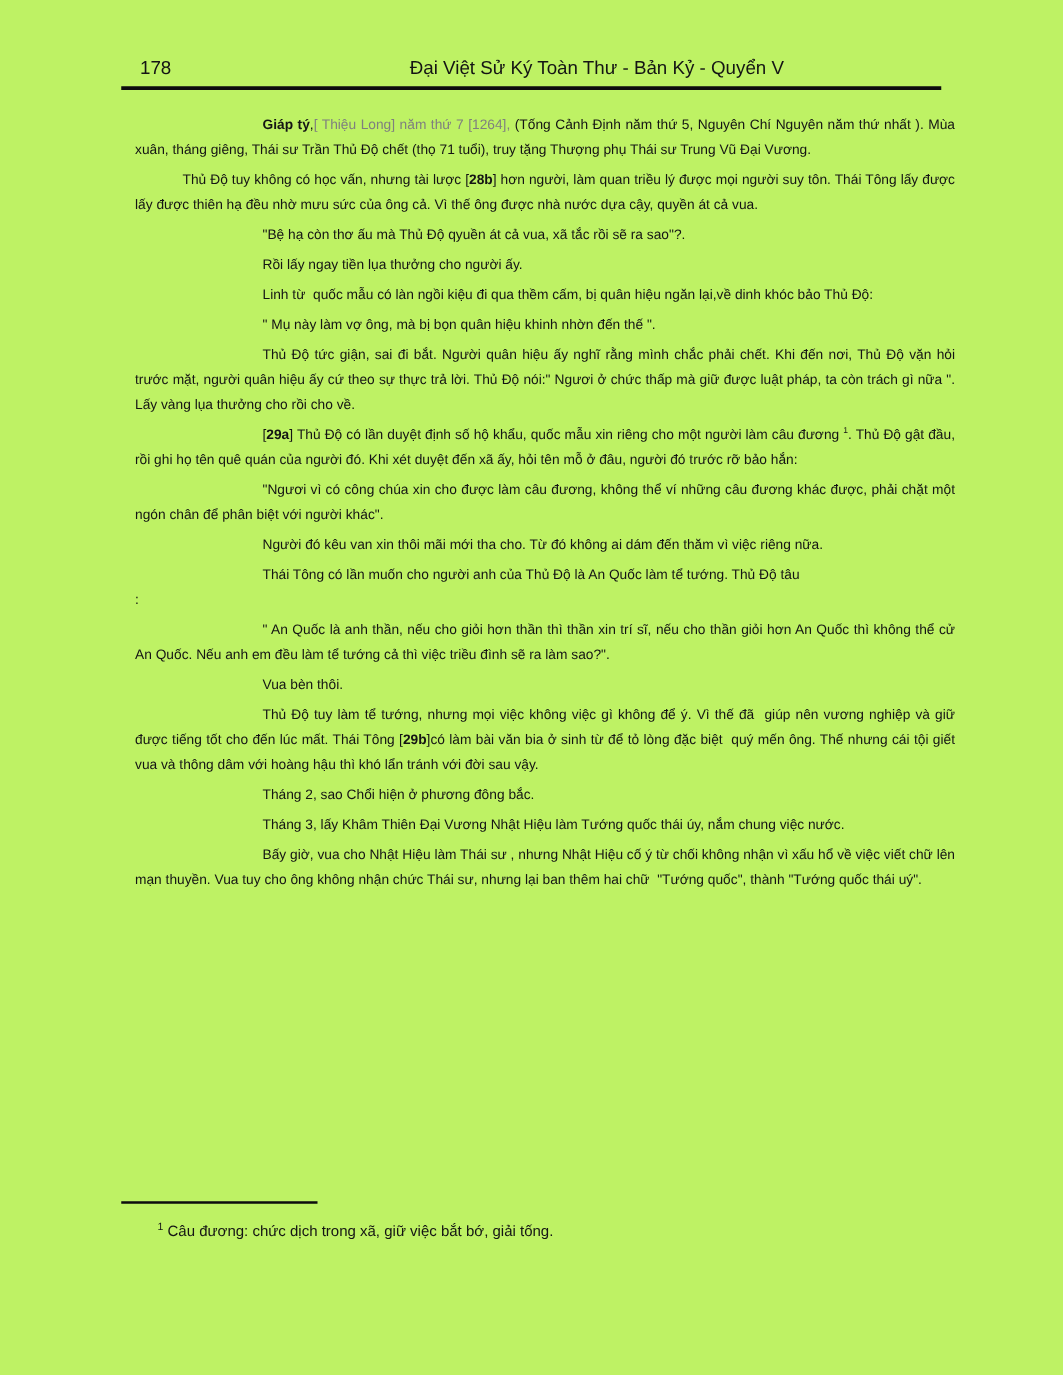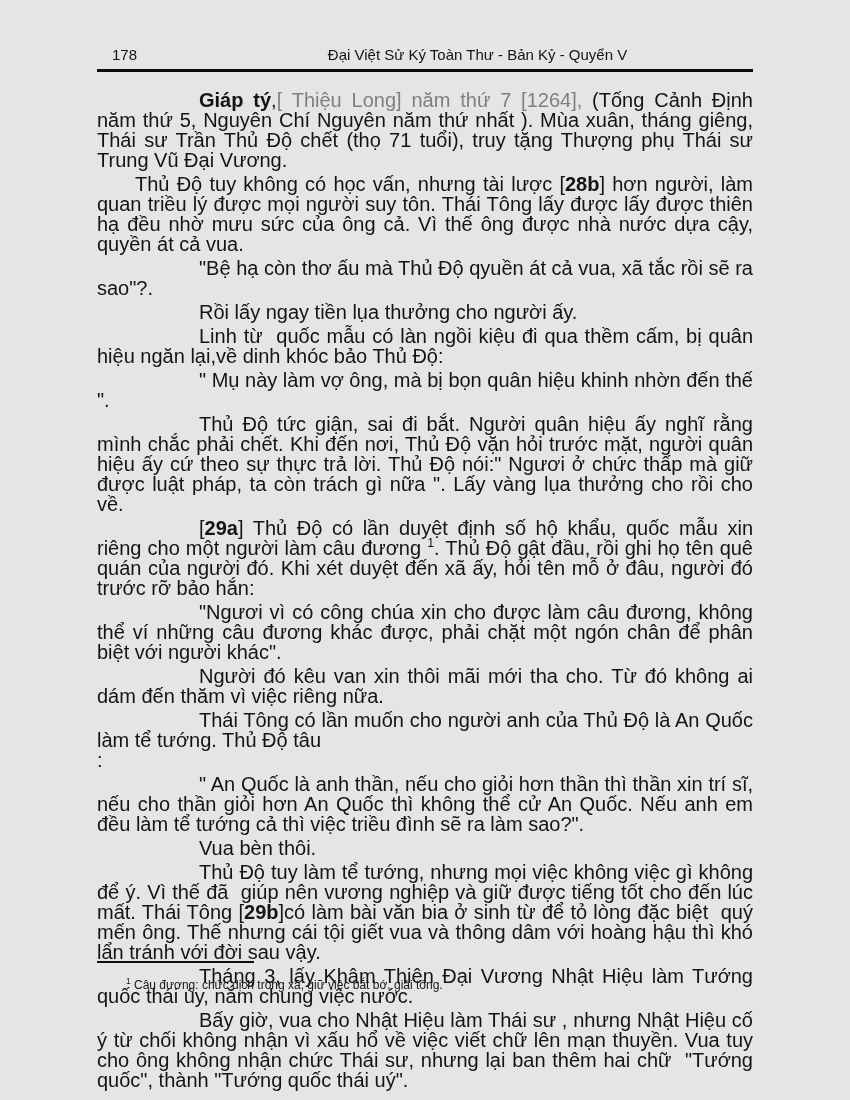--- a/index.html
+++ b/index.html
@@ -1,44 +1,44 @@
 <!DOCTYPE html>
 <html><head>
 <meta charset="utf-8">
 <style>
   html, body { margin: 0; padding: 0; background: #ffffff; }
   .page {
     position: relative;
     width: 850px;
     height: 1100px;
-    background: #e5e5e5;
+    background: #bef264;
     font-family: "Liberation Sans", "DejaVu Sans", sans-serif;
     color: #141414;
     overflow: hidden;
   }
   .hdr {
     position: absolute;
     left: 97px;
     top: 47px;
     width: 656px;
     display: flex;
     align-items: flex-end;
     border-bottom: 3px solid #0d0d0d;
     padding-bottom: 6px;
     font-size: 15px;
     line-height: 16px;
   }
   .hdr .num { width: 90px; padding-left: 15px; }
   .hdr .title { flex: 1; text-align: center; }
   .content {
     position: absolute;
-    left: 97px;
+    left: 108px;
     top: 90px;
     width: 656px;
-    font-size: 20px;
+    font-size: 11px;
     line-height: 20px;
   }
   .para {
     margin: 0 0 4px 0;
     text-align: justify;
     white-space: pre-wrap;
   }
   .ind-deep { text-indent: 102px; }
   .ind-a { text-indent: 38px; }
   .ind-b { text-indent: 50px; }
@@ -84,20 +84,21 @@
       <p class="para ind-deep"><span class="seg-n">" Mụ này làm vợ ông, mà bị bọn quân hiệu khinh nhờn đến thế ".</span></p>
       <p class="para ind-deep"><span class="seg-n">Thủ Độ tức giận, sai đi bắt. Người quân hiệu ấy nghĩ rằng mình chắc phải chết. Khi đến nơi, Thủ Độ vặn hỏi trước mặt, người quân hiệu ấy cứ theo sự thực trả lời. Thủ Độ nói:" Ngươi ở chức thấp mà giữ được luật pháp, ta còn trách gì nữa ". Lấy vàng lụa thưởng cho rồi cho về.</span></p>
       <p class="para ind-deep"><span class="seg-n">[</span><span class="seg-b">29a</span><span class="seg-n">] Thủ Độ có lần duyệt định số hộ khẩu, quốc mẫu xin riêng cho một người làm câu đương </span><span class="seg-sup">1</span><span class="seg-n">. Thủ Độ gật đầu, rồi ghi họ tên quê quán của người đó. Khi xét duyệt đến xã ấy, hỏi tên mỗ ở đâu, người đó trước rỡ bảo hắn:</span></p>
       <p class="para ind-deep"><span class="seg-n">"Ngươi vì có công chúa xin cho được làm câu đương, không thể ví những câu đương khác được, phải chặt một ngón chân để phân biệt với người khác".</span></p>
       <p class="para ind-deep"><span class="seg-n">Người đó kêu van xin thôi mãi mới tha cho. Từ đó không ai dám đến thăm vì việc riêng nữa.</span></p>
       <p class="para ind-deep"><span class="seg-n">Thái Tông có lần muốn cho người anh của Thủ Độ là An Quốc làm tể tướng. Thủ Độ tâu
 :</span></p>
       <p class="para ind-deep"><span class="seg-n">" An Quốc là anh thần, nếu cho giỏi hơn thần thì thần xin trí sĩ, nếu cho thần giỏi hơn An Quốc thì không thể cử An Quốc. Nếu anh em đều làm tể tướng cả thì việc triều đình sẽ ra làm sao?".</span></p>
       <p class="para ind-deep"><span class="seg-n">Vua bèn thôi.</span></p>
       <p class="para ind-deep"><span class="seg-n">Thủ Độ tuy làm tể tướng, nhưng mọi việc không việc gì không để ý. Vì thế đã  giúp nên vương nghiệp và giữ được tiếng tốt cho đến lúc mất. Thái Tông [</span><span class="seg-b">29b</span><span class="seg-n">]có làm bài văn bia ở sinh từ để tỏ lòng đặc biệt  quý mến ông. Thế nhưng cái tội giết vua và thông dâm với hoàng hậu thì khó lẩn tránh với đời sau vậy.</span></p>
+      <p class="para ind-deep"><span class="seg-n">Tháng 2, sao Chổi hiện ở phương đông bắc.</span></p>
       <p class="para ind-deep"><span class="seg-n">Tháng 3, lấy Khâm Thiên Đại Vương Nhật Hiệu làm Tướng quốc thái úy, nắm chung việc nước.</span></p>
       <p class="para ind-deep"><span class="seg-n">Bấy giờ, vua cho Nhật Hiệu làm Thái sư , nhưng Nhật Hiệu cố ý từ chối không nhận vì xấu hổ về việc viết chữ lên mạn thuyền. Vua tuy cho ông không nhận chức Thái sư, nhưng lại ban thêm hai chữ  "Tướng quốc", thành "Tướng quốc thái uý".</span></p>
     </div>
 
   <div class="footnote">
     <div class="fn-rule"></div>
     <div class="fn-text"><sup>1</sup><span> Câu đương: chức dịch trong xã, giữ việc bắt bớ, giải tống.</span></div>
   </div>
 
 </div>

